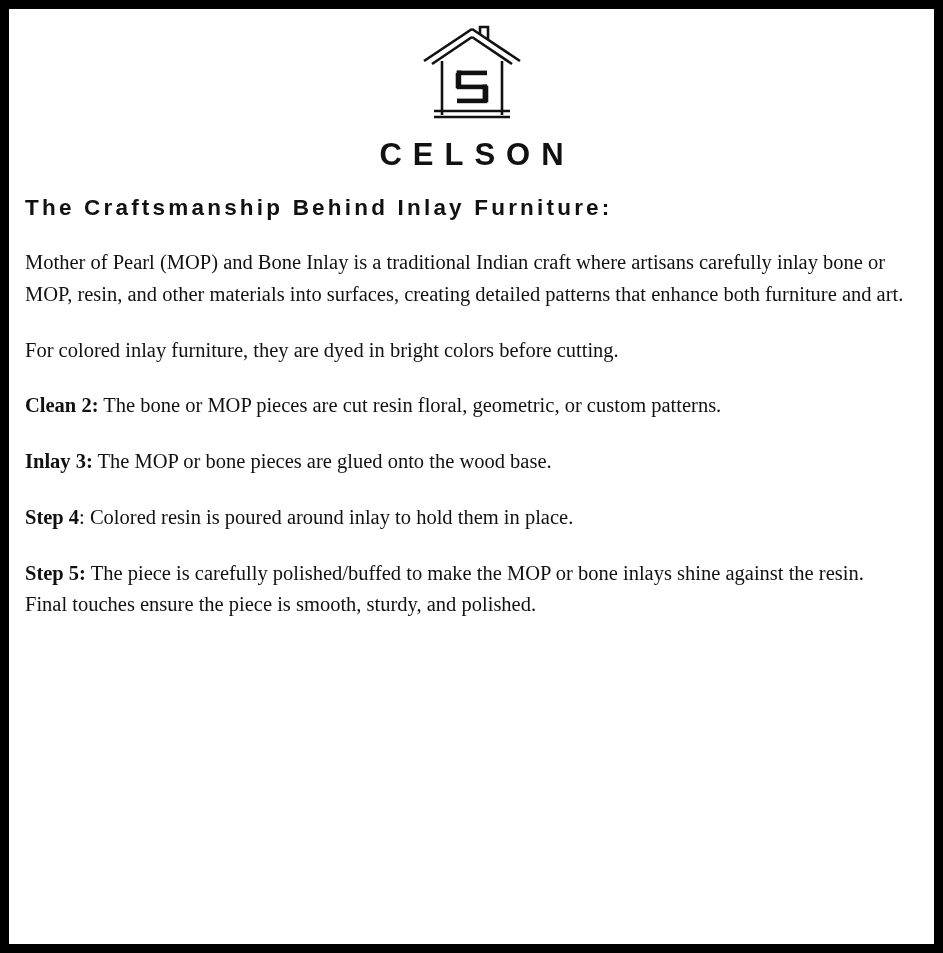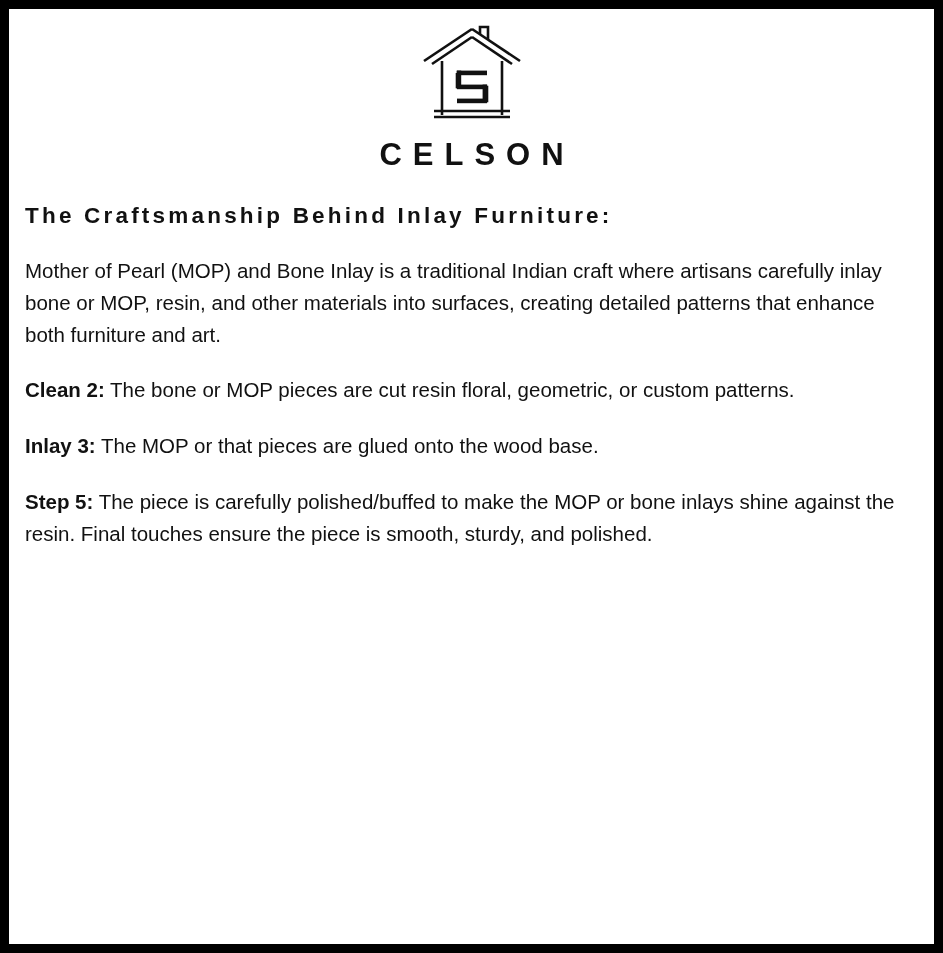--- a/index.html
+++ b/index.html
@@ -34,35 +34,36 @@
   .brand-name {
     margin-top: 14px;
     font-size: 31px;
     font-weight: 700;
     letter-spacing: 11px;
     text-indent: 11px;
     color: #111111;
     font-family: "Liberation Sans", sans-serif;
   }
   .headline {
-    margin-top: 30px;
+    margin-top: 22px;
     font-size: 22.5px;
     font-weight: 700;
     letter-spacing: 3.2px;
     color: #111111;
   }
   .body-block {
     margin-top: 26px;
   }
   .para {
     font-size: 20.5px;
     line-height: 1.55;
     color: #111111;
     margin: 0 0 24px 0;
     max-width: 885px;
+    font-family: Liberation Serif, serif;
   }
   .step-label {
     font-weight: 700;
   }
   .para:last-child {
     margin-bottom: 8px;
   }
 </style>
 </head>
 <body>
@@ -97,22 +98,24 @@
     </span>
     <div class="brand-name">CELSON</div>
   </div>
 
   <div class="headline">The Craftsmanship Behind Inlay Furniture:</div>
 
   <div class="body-block">
     <p class="para"><span>Mother of Pearl (MOP) and Bone Inlay is a traditional Indian craft where artisans carefully inlay bone or MOP, resin, and other materials into surfaces, creating detailed patterns that enhance both furniture and art.</span></p>
 
 
+    <p class="para"><span>For colored inlay furniture, they are dyed in bright colors before cutting.</span></p>
 
     <p class="para"><span class="step-label">Clean 2:</span><span> The bone or MOP pieces are cut resin floral, geometric, or custom patterns.</span></p>
 
-    <p class="para"><span class="step-label">Inlay 3:</span><span> The MOP or that pieces are glued onto the wood base.</span></p>
+    <p class="para"><span class="step-label">Inlay 3:</span><span> The MOP or bone pieces are glued onto the wood base.</span></p>
 
+    <p class="para"><span class="step-label">Step 4</span><span>: Colored resin is poured around inlay to hold them in place.</span></p>
 
     <p class="para"><span class="step-label">Step 5:</span><span> The piece is carefully polished/buffed to make the MOP or bone inlays shine against the resin. Final touches ensure the piece is smooth, sturdy, and polished.</span></p>
   </div>
 
 </div>
 
 </body></html>

